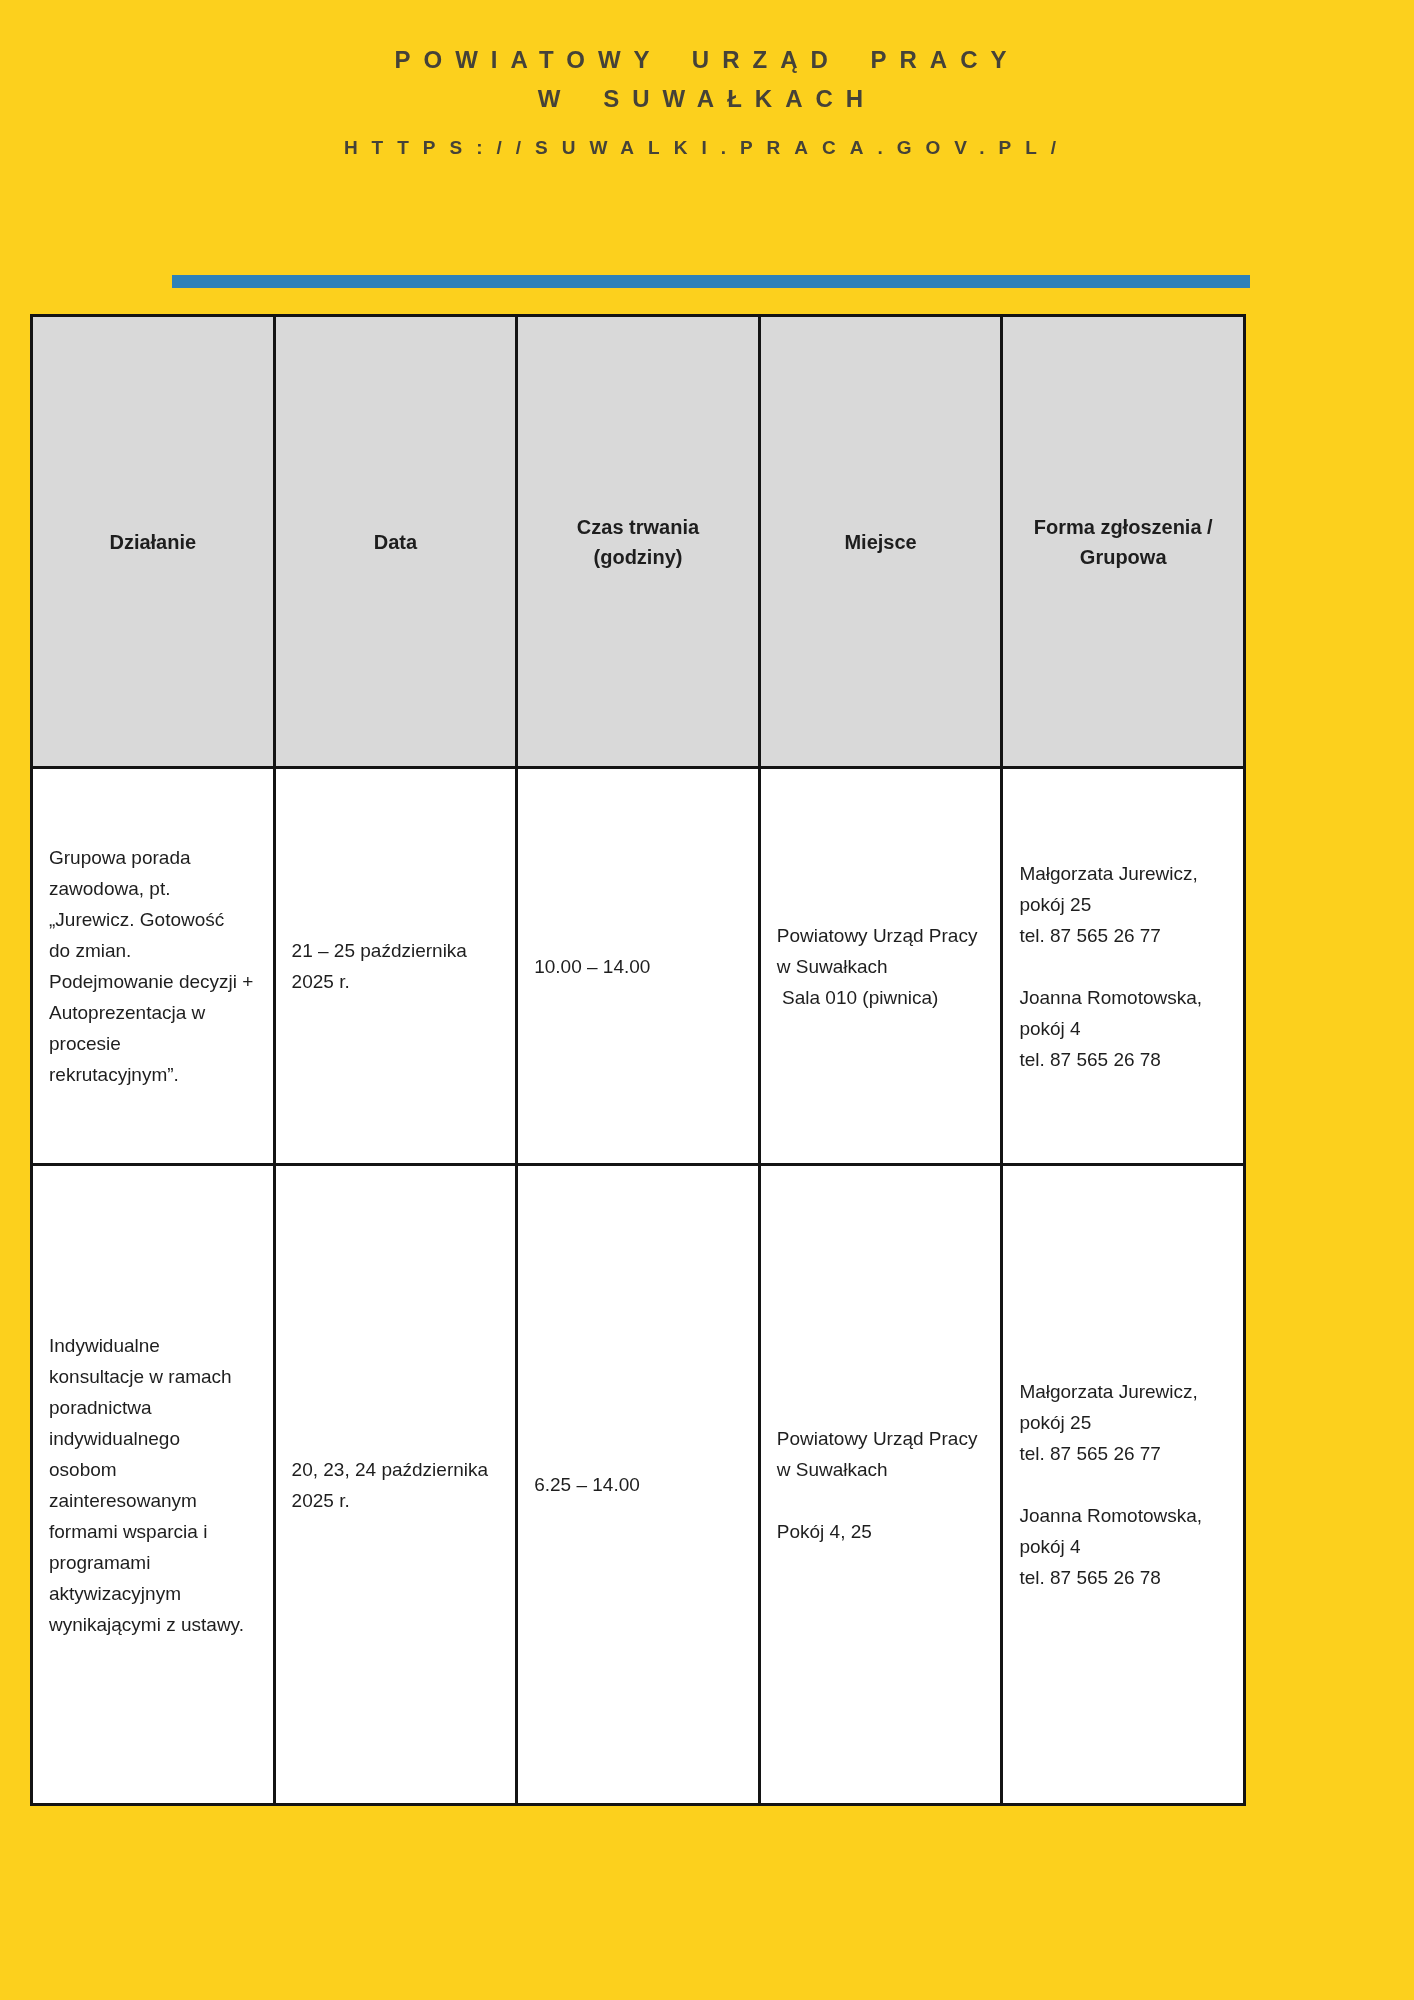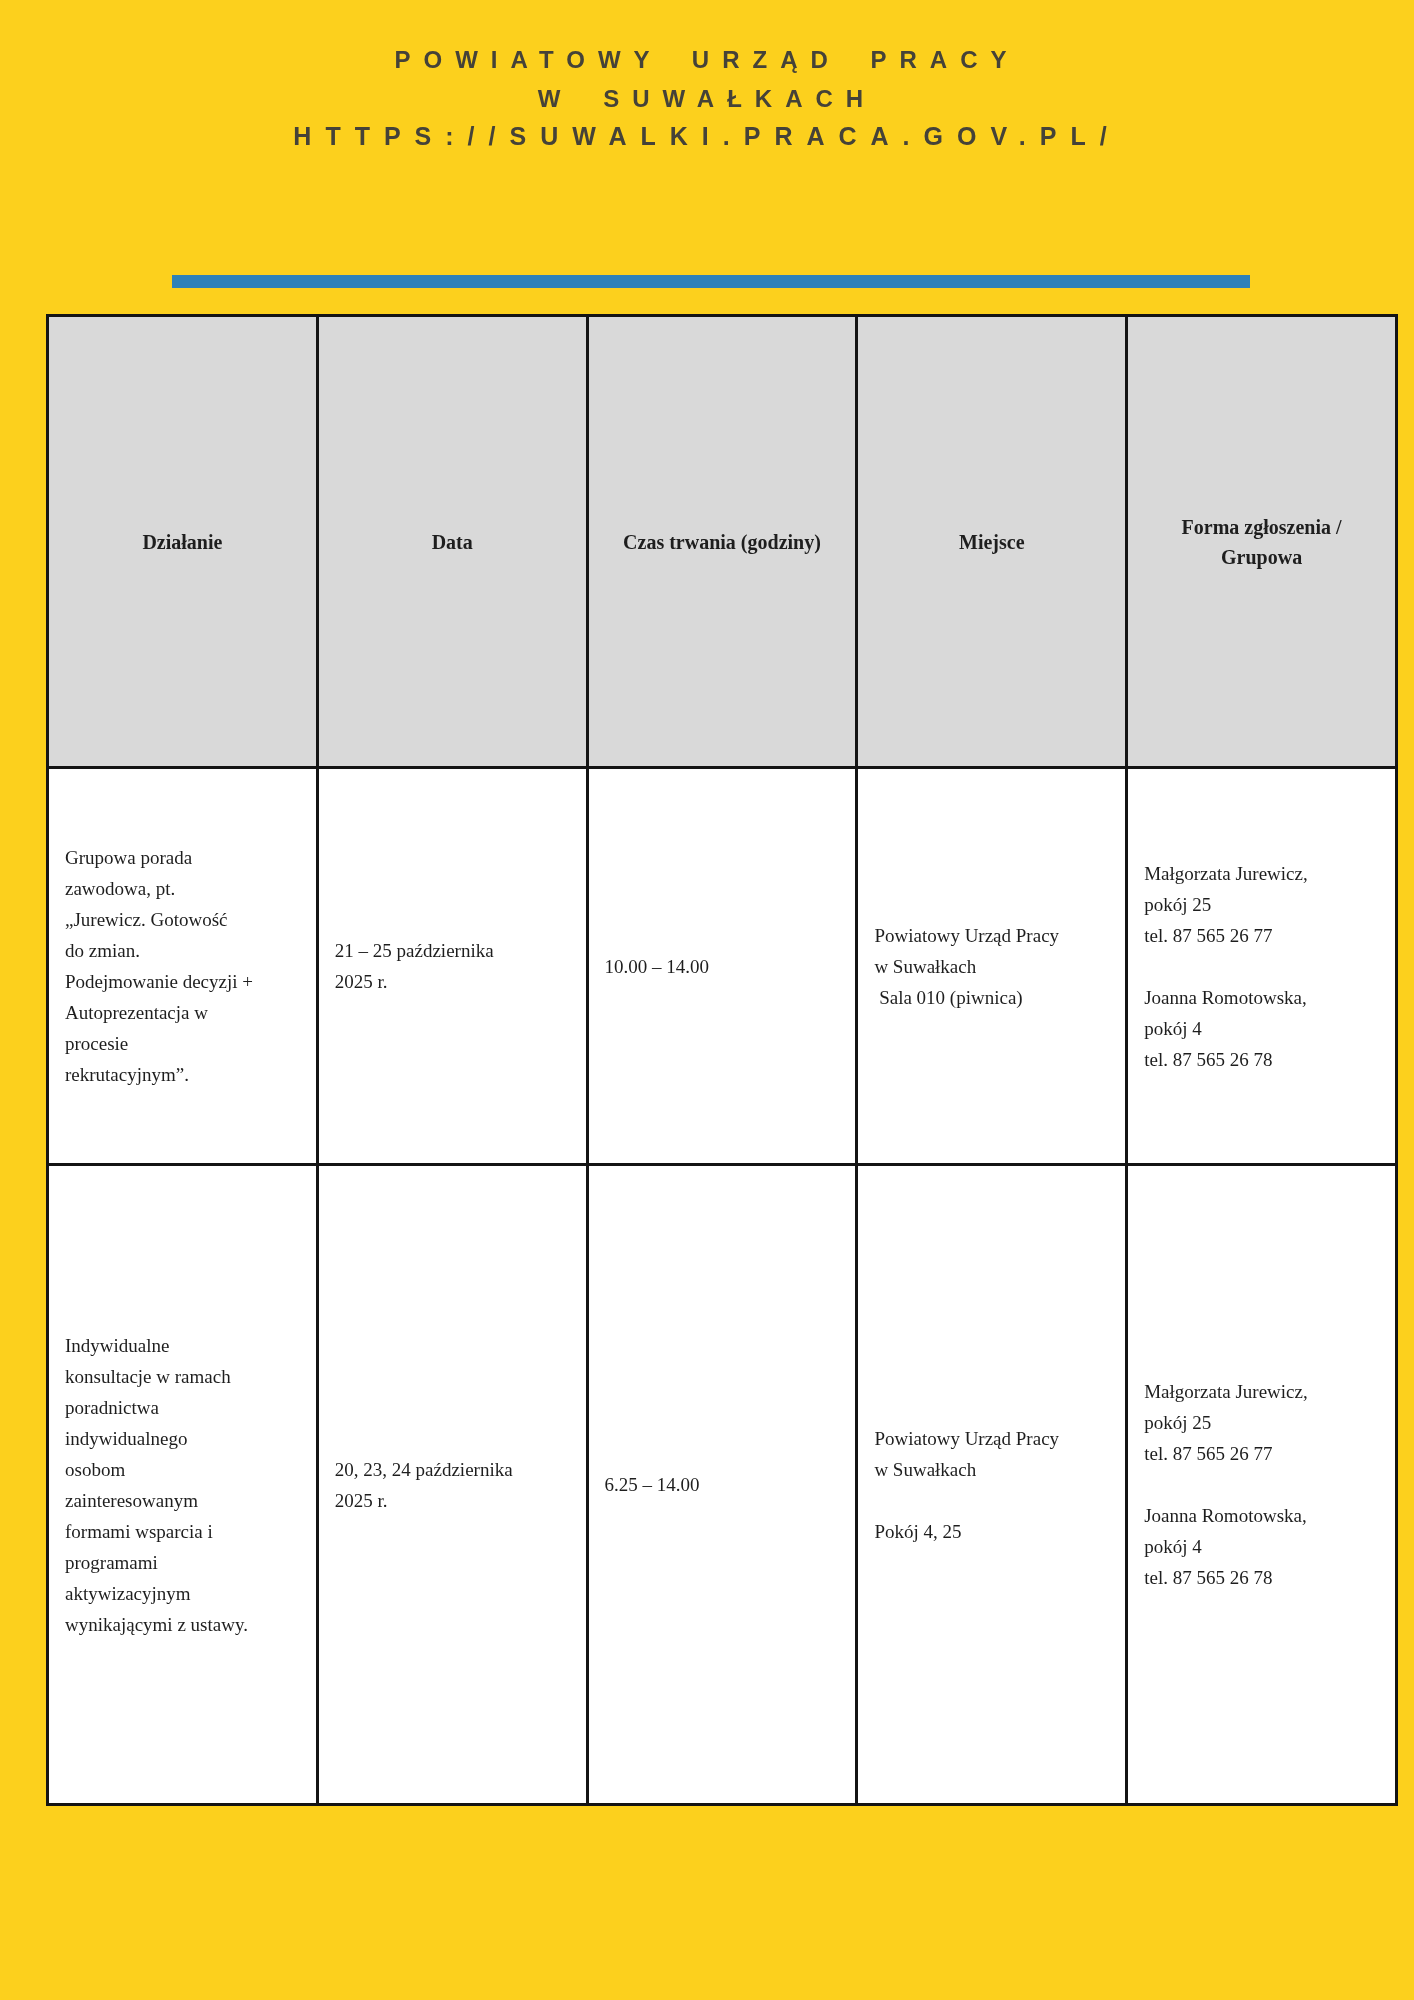--- a/index.html
+++ b/index.html
@@ -27,47 +27,46 @@
     font-weight: 700;
   }
   .title-line {
     font-size: 24px;
     line-height: 39px;
     letter-spacing: 13px;
     word-spacing: 10px;
     white-space: nowrap;
   }
   .url-line {
-    margin-top: 2px;
-    font-size: 25px;
+    margin-top: 14px;
+    font-size: 19px;
     line-height: 32px;
     letter-spacing: 14px;
     white-space: nowrap;
   }
 
   
   .accent-bar {
     position: absolute;
     left: 172px;
     top: 275px;
     width: 1078px;
     height: 13px;
     background: #2E81B8;
   }
 
   
   table.schedule {
     position: absolute;
-    left: 46px;
+    left: 30px;
     top: 314px;
-    width: 1352px;
+    width: 1216px;
     border-collapse: collapse;
     table-layout: fixed;
     background: #FFFFFF;
-    font-family: Liberation Serif, serif;
   }
   table.schedule col { width: 20%; }
 
   table.schedule th,
   table.schedule td {
     border: 3px solid #141414;
     vertical-align: middle;
     white-space: pre-line;
     overflow: hidden;
   }

